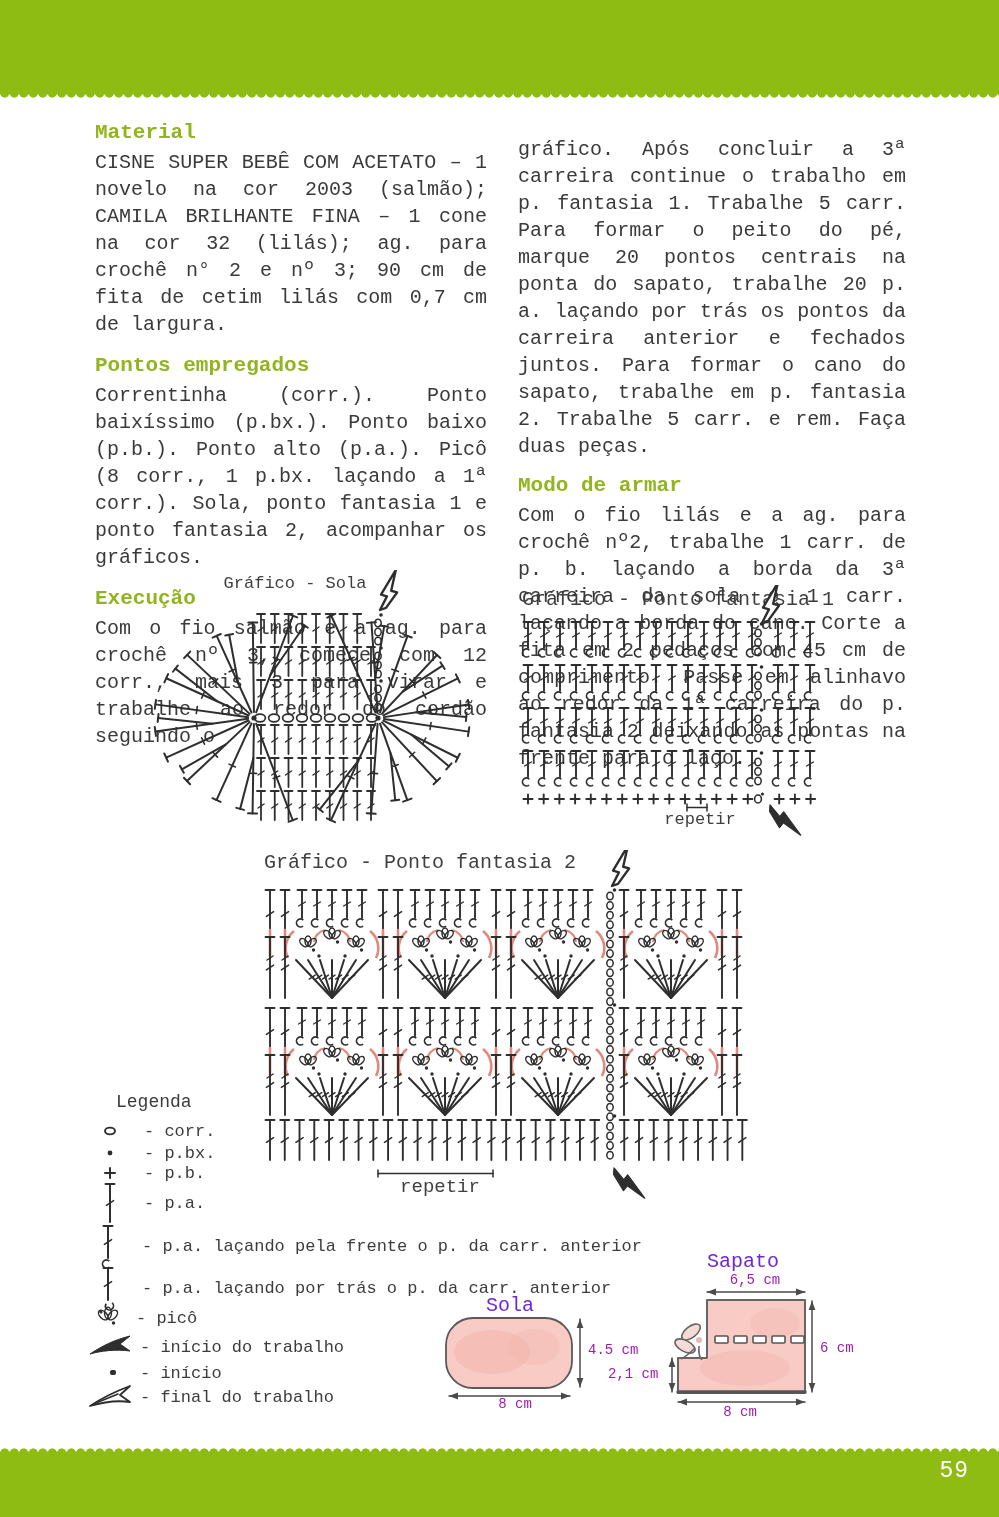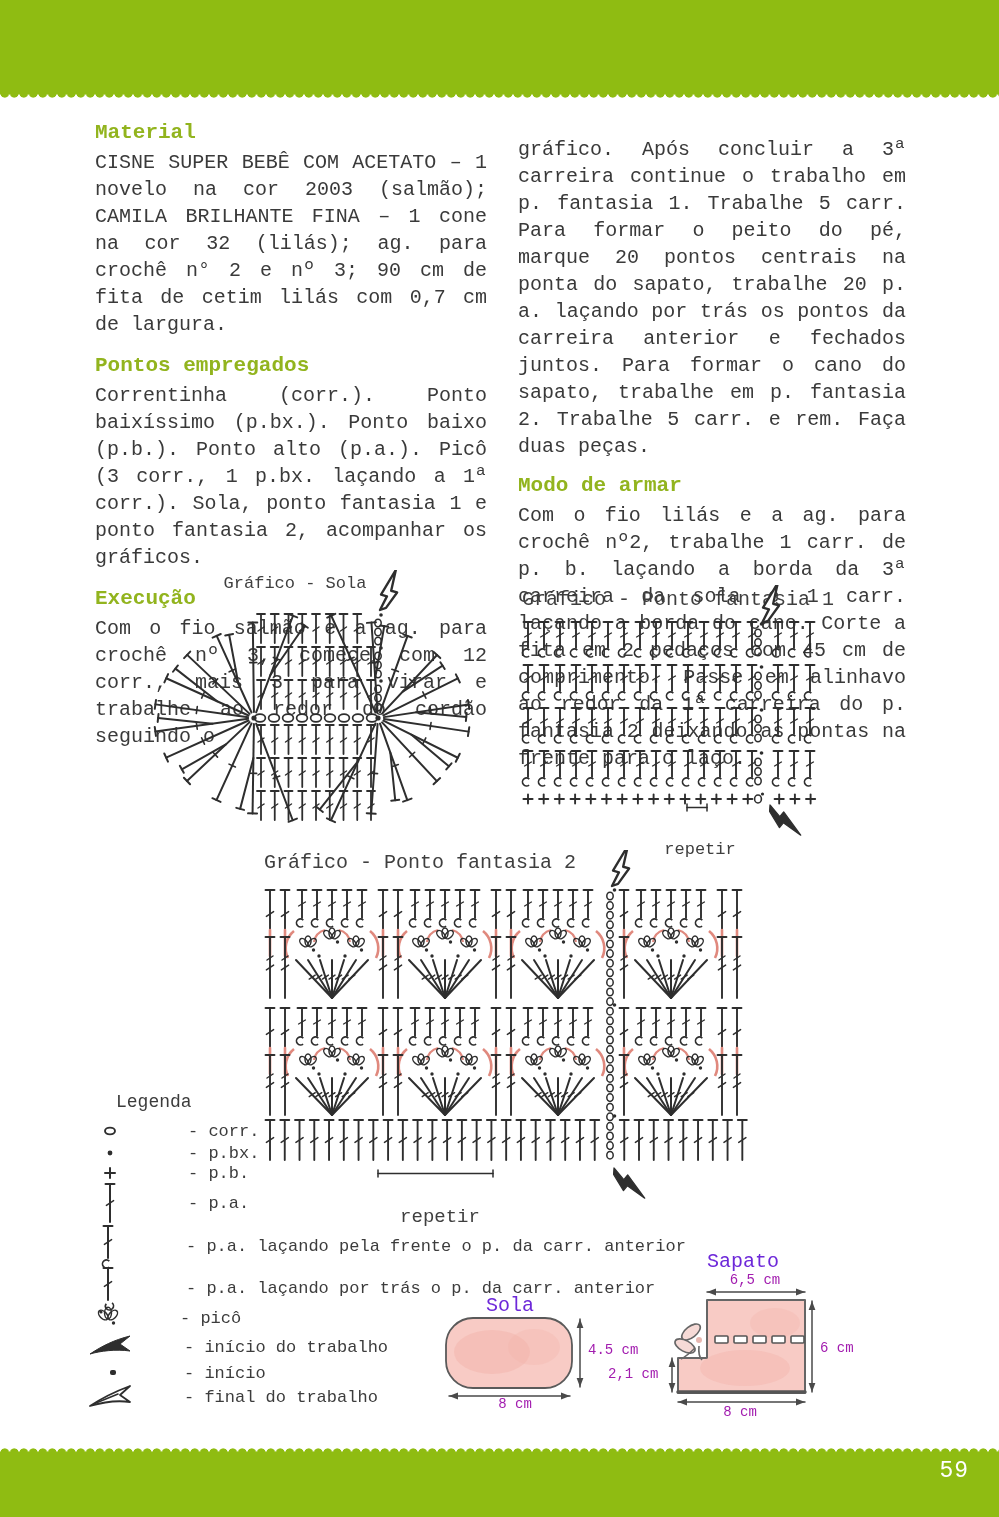--- a/index.html
+++ b/index.html
@@ -22,43 +22,43 @@
   .col-left{left:95px;top:120px;width:392px;}
   .col-right{left:518px;top:136px;width:388px;}
   .sec{margin-bottom:15px;}
   .heading{color:var(--green-head);font-weight:bold;font-size:21px;line-height:26px;margin:0 0 3px 0;text-align:left;}
   p{margin:0;}
 
   .ctitle{position:absolute;color:#3f3f3f;text-align:center;}
   .abs{position:absolute;}
   .dim{position:absolute;color:#a21caf;font-size:14px;white-space:nowrap;}
   .mini-title{position:absolute;color:#6d28d9;font-size:20px;text-align:center;}
-  .rep{position:absolute;color:#3f3f3f;text-align:center;margin-top:30px;}
+  .rep{position:absolute;color:#3f3f3f;text-align:center;}
 
-  .lrow{position:absolute;display:flex;align-items:center;color:#3c3c3c;font-size:17px;white-space:nowrap;gap:44px;}
+  .lrow{position:absolute;display:flex;align-items:center;color:#3c3c3c;font-size:17px;white-space:nowrap;}
   .lrow .ic{width:44px;flex:0 0 44px;display:flex;align-items:center;}
   .lg-title{position:absolute;color:#3c3c3c;font-size:18px;margin-left:12px;}
   svg{display:block;}
 </style>
 </head>
 <body>
 
 <div class="page">
 
   <div class="band-top"></div>
   <div class="band-top-scallop"></div>
 
   <div class="col col-left">
     <div class="sec">
       <h3 class="heading">Material</h3>
       <p>CISNE SUPER BEBÊ COM ACETATO – 1 novelo na cor 2003 (salmão); CAMILA BRILHANTE FINA – 1 cone na cor 32 (lilás); ag. para crochê n° 2 e nº 3; 90 cm de fita de cetim lilás com 0,7 cm de largura.</p>
     </div>
     <div class="sec">
       <h3 class="heading">Pontos empregados</h3>
-      <p>Correntinha (corr.). Ponto baixíssimo (p.bx.). Ponto baixo (p.b.). Ponto alto (p.a.). Picô (3 corr., 1 p.bx. laçando a 1ª corr.). Sola, ponto fantasia 1 e ponto fantasia 2, acompanhar os gráficos.</p>
+      <p>Correntinha (corr.). Ponto baixíssimo (p.bx.). Ponto baixo (p.b.). Ponto alto (p.a.). Picô (8 corr., 1 p.bx. laçando a 1ª corr.). Sola, ponto fantasia 1 e ponto fantasia 2, acompanhar os gráficos.</p>
     </div>
     <div class="sec">
       <h3 class="heading">Execução</h3>
       <p>Com o fio salmão e a ag. para crochê nº 3, comece com 12 corr., mais 3 para virar e trabalhe ao redor do cordão seguindo o</p>
     </div>
   </div>
 
   <div class="col col-right">
     <div class="sec" style="margin-bottom:13px">
       <p>gráfico. Após concluir a 3ª carreira continue o trabalho em p. fantasia 1. Trabalhe 5 carr. Para formar o peito do pé, marque 20 pontos centrais na ponta do sapato, trabalhe 20 p. a. laçando por trás os pontos da carreira anterior e fechados juntos. Para formar o cano do sapato, trabalhe em p. fantasia 2. Trabalhe 5 carr. e rem. Faça duas peças.</p>

